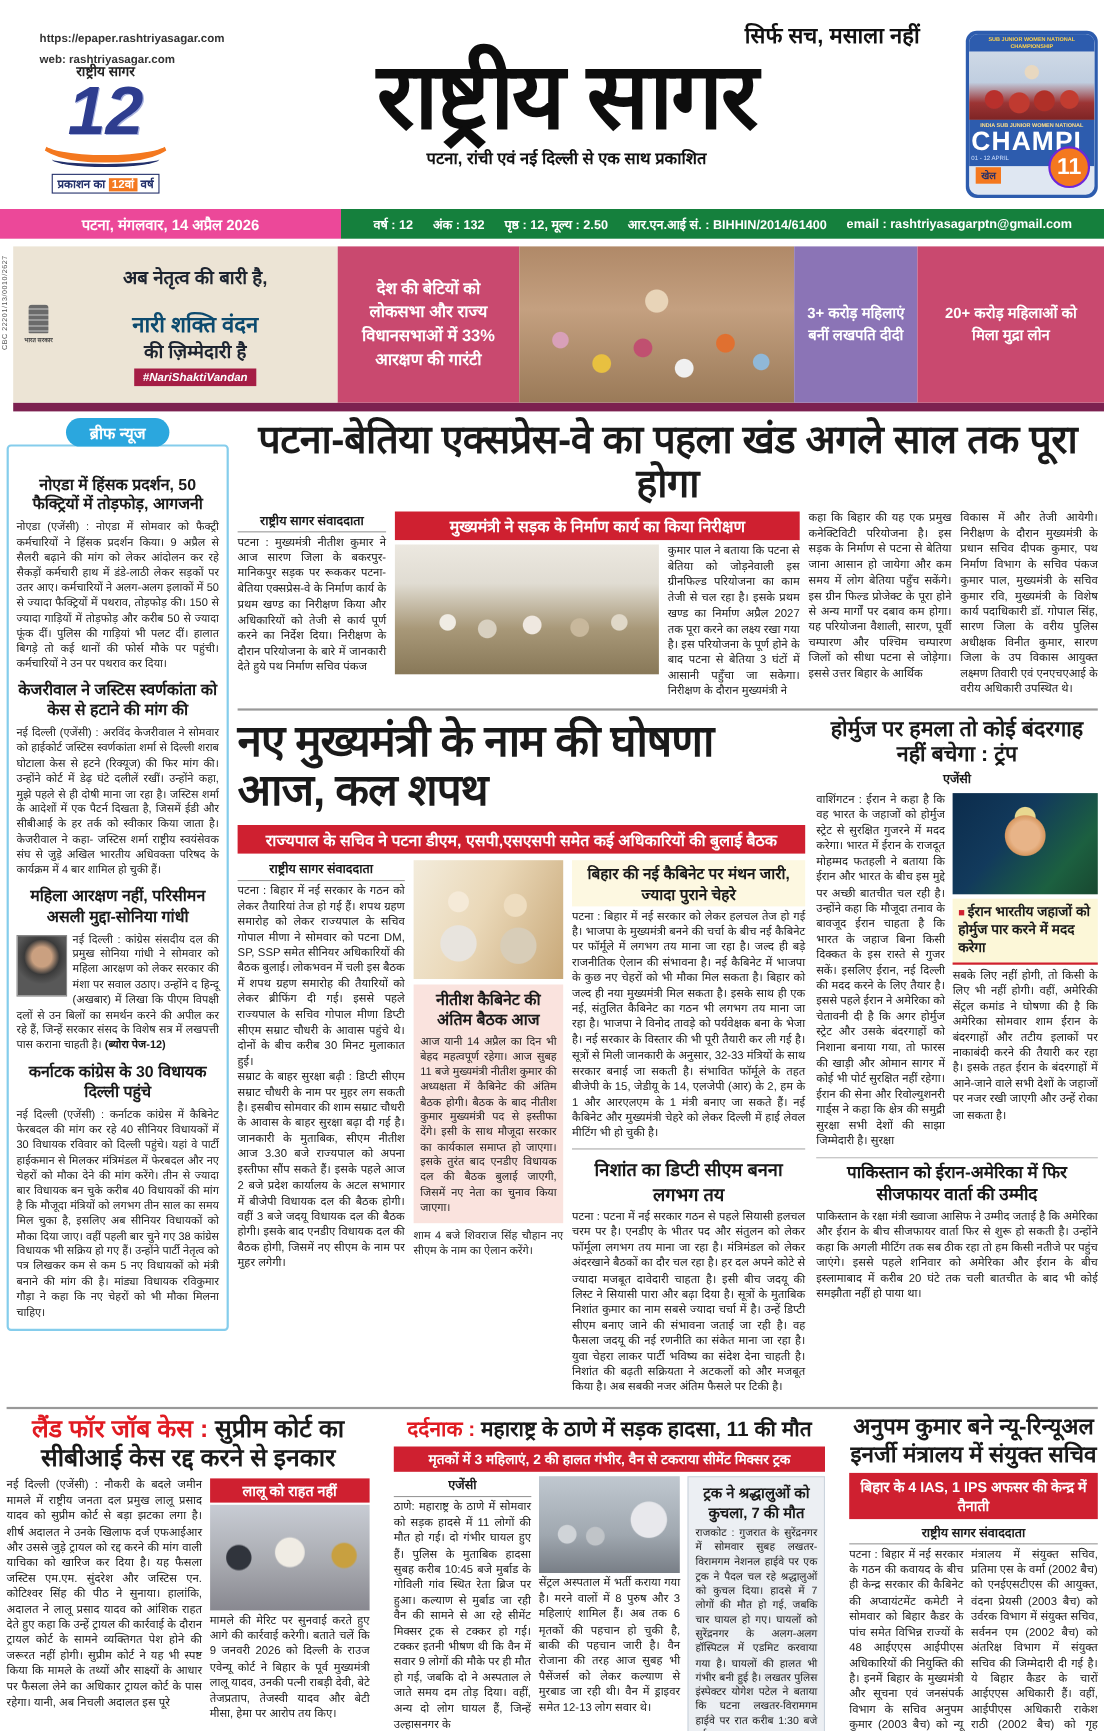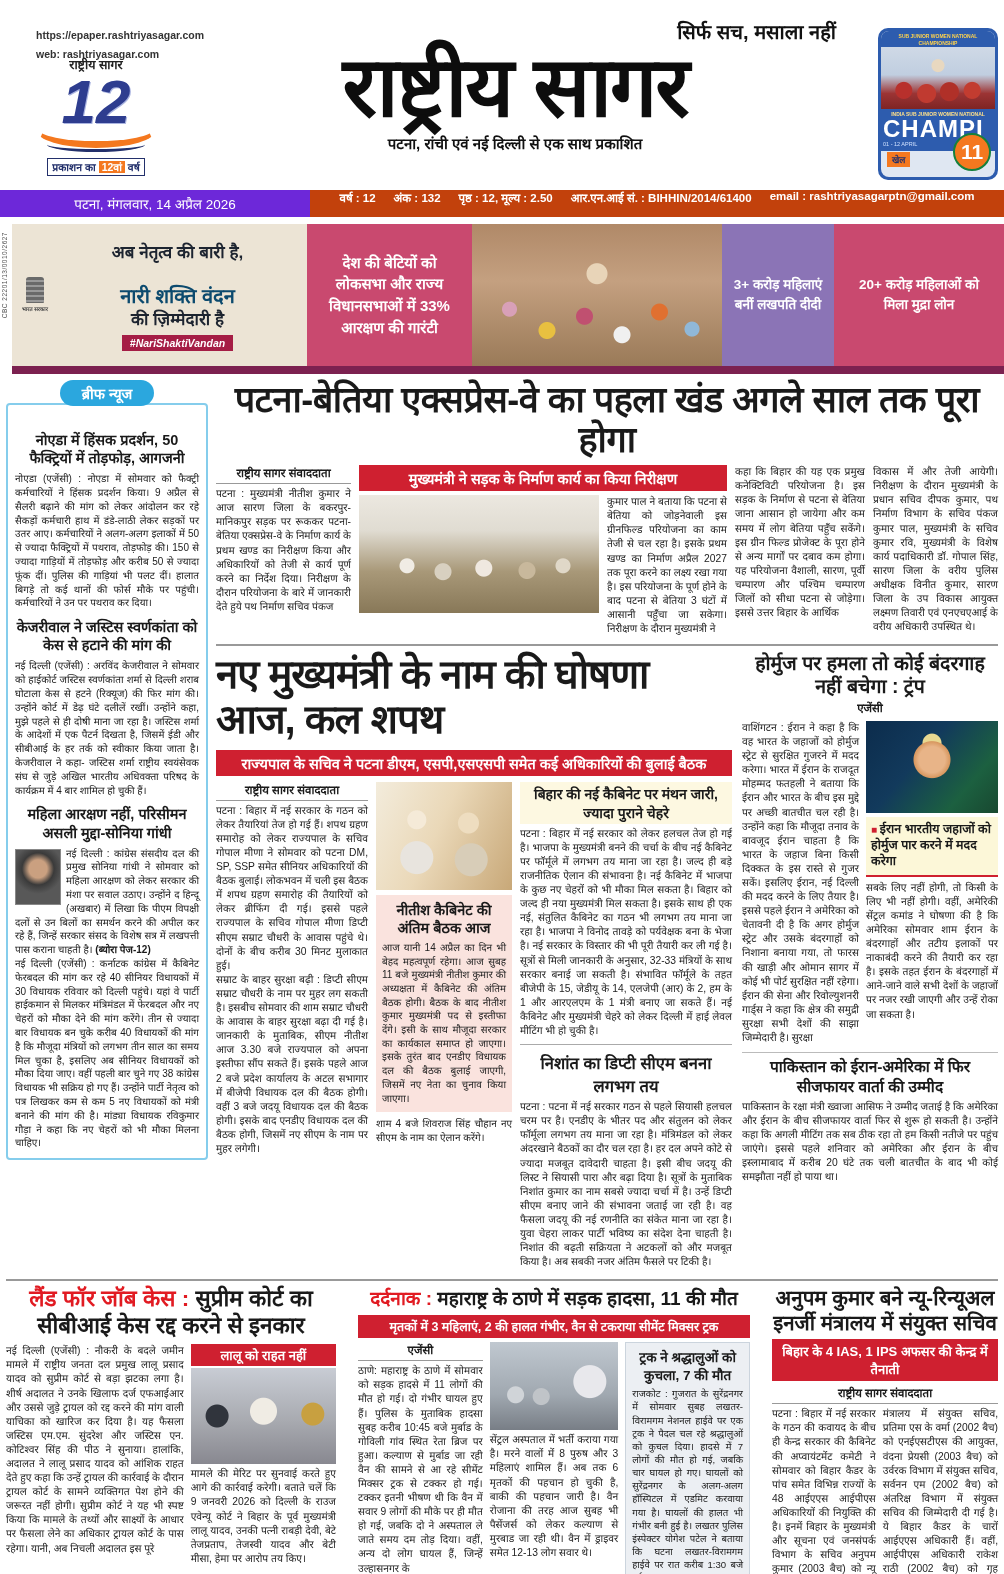--- a/index.html
+++ b/index.html
@@ -31,27 +31,27 @@
       radial-gradient(circle at 20% 70%, #b8302c 8px, transparent 9px),
       radial-gradient(circle at 40% 75%, #c03a30 9px, transparent 10px),
       radial-gradient(circle at 60% 72%, #b03028 9px, transparent 10px),
       radial-gradient(circle at 80% 70%, #c23c30 8px, transparent 9px),
       radial-gradient(circle at 50% 30%, #e8d8c0 6px, transparent 7px),
       linear-gradient(#cfd9e6 0%, #c0cee0 45%, #9c3434 75%, #7e2424 100%); }
   .promo-band { background: #2d5cae; color: #fff; padding: 2px 2px 4px; }
   .promo-mid { font-size: 5px; font-weight: bold; text-align: center; color: #ffe08a; }
   .promo-word { font-size: 24px; font-weight: 900; letter-spacing: 1px; line-height: 1; text-align: left; }
   .promo-dates { font-size: 5.5px; color: #cfe0ff; }
-  .promo-page { position: absolute; right: 4px; bottom: 6px; width: 38px; height: 38px; border-radius: 50%; background: #f4781f; border: 2px solid #15803d; color: #fff; font-size: 21px; font-weight: 900; display: flex; align-items: center; justify-content: center; }
+  .promo-page { position: absolute; right: 4px; bottom: 6px; width: 38px; height: 38px; border-radius: 50%; background: #f4781f; border: 2px solid #6d28d9; color: #fff; font-size: 21px; font-weight: 900; display: flex; align-items: center; justify-content: center; }
   .promo-tag { position: absolute; left: 6px; bottom: 10px; background: #f4781f; color: #23306b; font-size: 9px; font-weight: 900; padding: 1px 5px; }
 
   
   .datebar { display: flex; height: 27px; }
-  .date-box { width: 310px; background: #6d28d9; color: #fff; font-size: 13.5px; font-weight: 400; display: flex; align-items: center; justify-content: center; }
-  .info-bar { flex: 1; background: #c2410c; color: #fff; display: flex; justify-content: center; gap: 18px; font-size: 11.5px; font-weight: bold; }
+  .date-box { width: 310px; background: #ec4899; color: #fff; font-size: 13.5px; font-weight: 700; display: flex; align-items: center; justify-content: center; }
+  .info-bar { flex: 1; background: #15803d; color: #fff; display: flex; align-items: center; justify-content: center; gap: 18px; font-size: 11.5px; font-weight: bold; }
 
   
   .ad-banner { position: relative; margin-top: 7px; }
   .ad-row { display: flex; height: 142px; margin-left: 12px; }
   .cbc { position: absolute; left: 1px; top: 8px; writing-mode: vertical-rl; transform: rotate(180deg); font-size: 6.5px; color: #555; letter-spacing: 0.5px; }
   .ad-p1 { width: 295px; background: #ece4d5; display: flex; align-items: center; padding: 8px 10px 8px 6px; gap: 6px; }
   .emblem-wrap { width: 34px; text-align: center; }
   .emblem { width: 18px; height: 26px; margin: 0 auto; background: repeating-linear-gradient(#6a6a6a 0 3px, #9a9a9a 3px 5px); border-radius: 3px 3px 1px 1px; }
   .emblem-label { font-size: 5.5px; color: #444; font-weight: bold; margin-top: 2px; }
   .ad-p1-text { flex: 1; text-align: center; }
@@ -281,20 +281,21 @@
         </div>
         <div>
           <div class="brief-h">महिला आरक्षण नहीं, परिसीमन असली मुद्दा-सोनिया गांधी</div>
           <p class="brief-b">
             <span class="sonia-photo"></span>
             <span>नई दिल्ली : कांग्रेस संसदीय दल की प्रमुख सोनिया गांधी ने सोमवार को महिला आरक्षण को लेकर सरकार की मंशा पर सवाल उठाए। उन्होंने द हिन्दू (अखबार) में लिखा कि पीएम विपक्षी दलों से उन बिलों का समर्थन करने की अपील कर रहे हैं, जिन्हें सरकार संसद के विशेष सत्र में लखपत्ती पास कराना चाहती है।</span>
             <span class="brief-note">(ब्योरा पेज-12)</span>
           </p>
         </div>
         <div>
+          <div class="brief-h">कर्नाटक कांग्रेस के 30 विधायक दिल्ली पहुंचे</div>
           <p class="brief-b">नई दिल्ली (एजेंसी) : कर्नाटक कांग्रेस में कैबिनेट फेरबदल की मांग कर रहे 40 सीनियर विधायकों में 30 विधायक रविवार को दिल्ली पहुंचे। यहां वे पार्टी हाईकमान से मिलकर मंत्रिमंडल में फेरबदल और नए चेहरों को मौका देने की मांग करेंगे। तीन से ज्यादा बार विधायक बन चुके करीब 40 विधायकों की मांग है कि मौजूदा मंत्रियों को लगभग तीन साल का समय मिल चुका है, इसलिए अब सीनियर विधायकों को मौका दिया जाए। वहीं पहली बार चुने गए 38 कांग्रेस विधायक भी सक्रिय हो गए हैं। उन्होंने पार्टी नेतृत्व को पत्र लिखकर कम से कम 5 नए विधायकों को मंत्री बनाने की मांग की है। मांड्या विधायक रविकुमार गौड़ा ने कहा कि नए चेहरों को भी मौका मिलना चाहिए।</p>
         </div>
       </div>
     </aside>
 
     <div class="main-col">
 
       <article>
         <h1 class="exp-h">पटना-बेतिया एक्सप्रेस-वे का पहला खंड अगले साल तक पूरा होगा</h1>
         <div class="exp-row">

